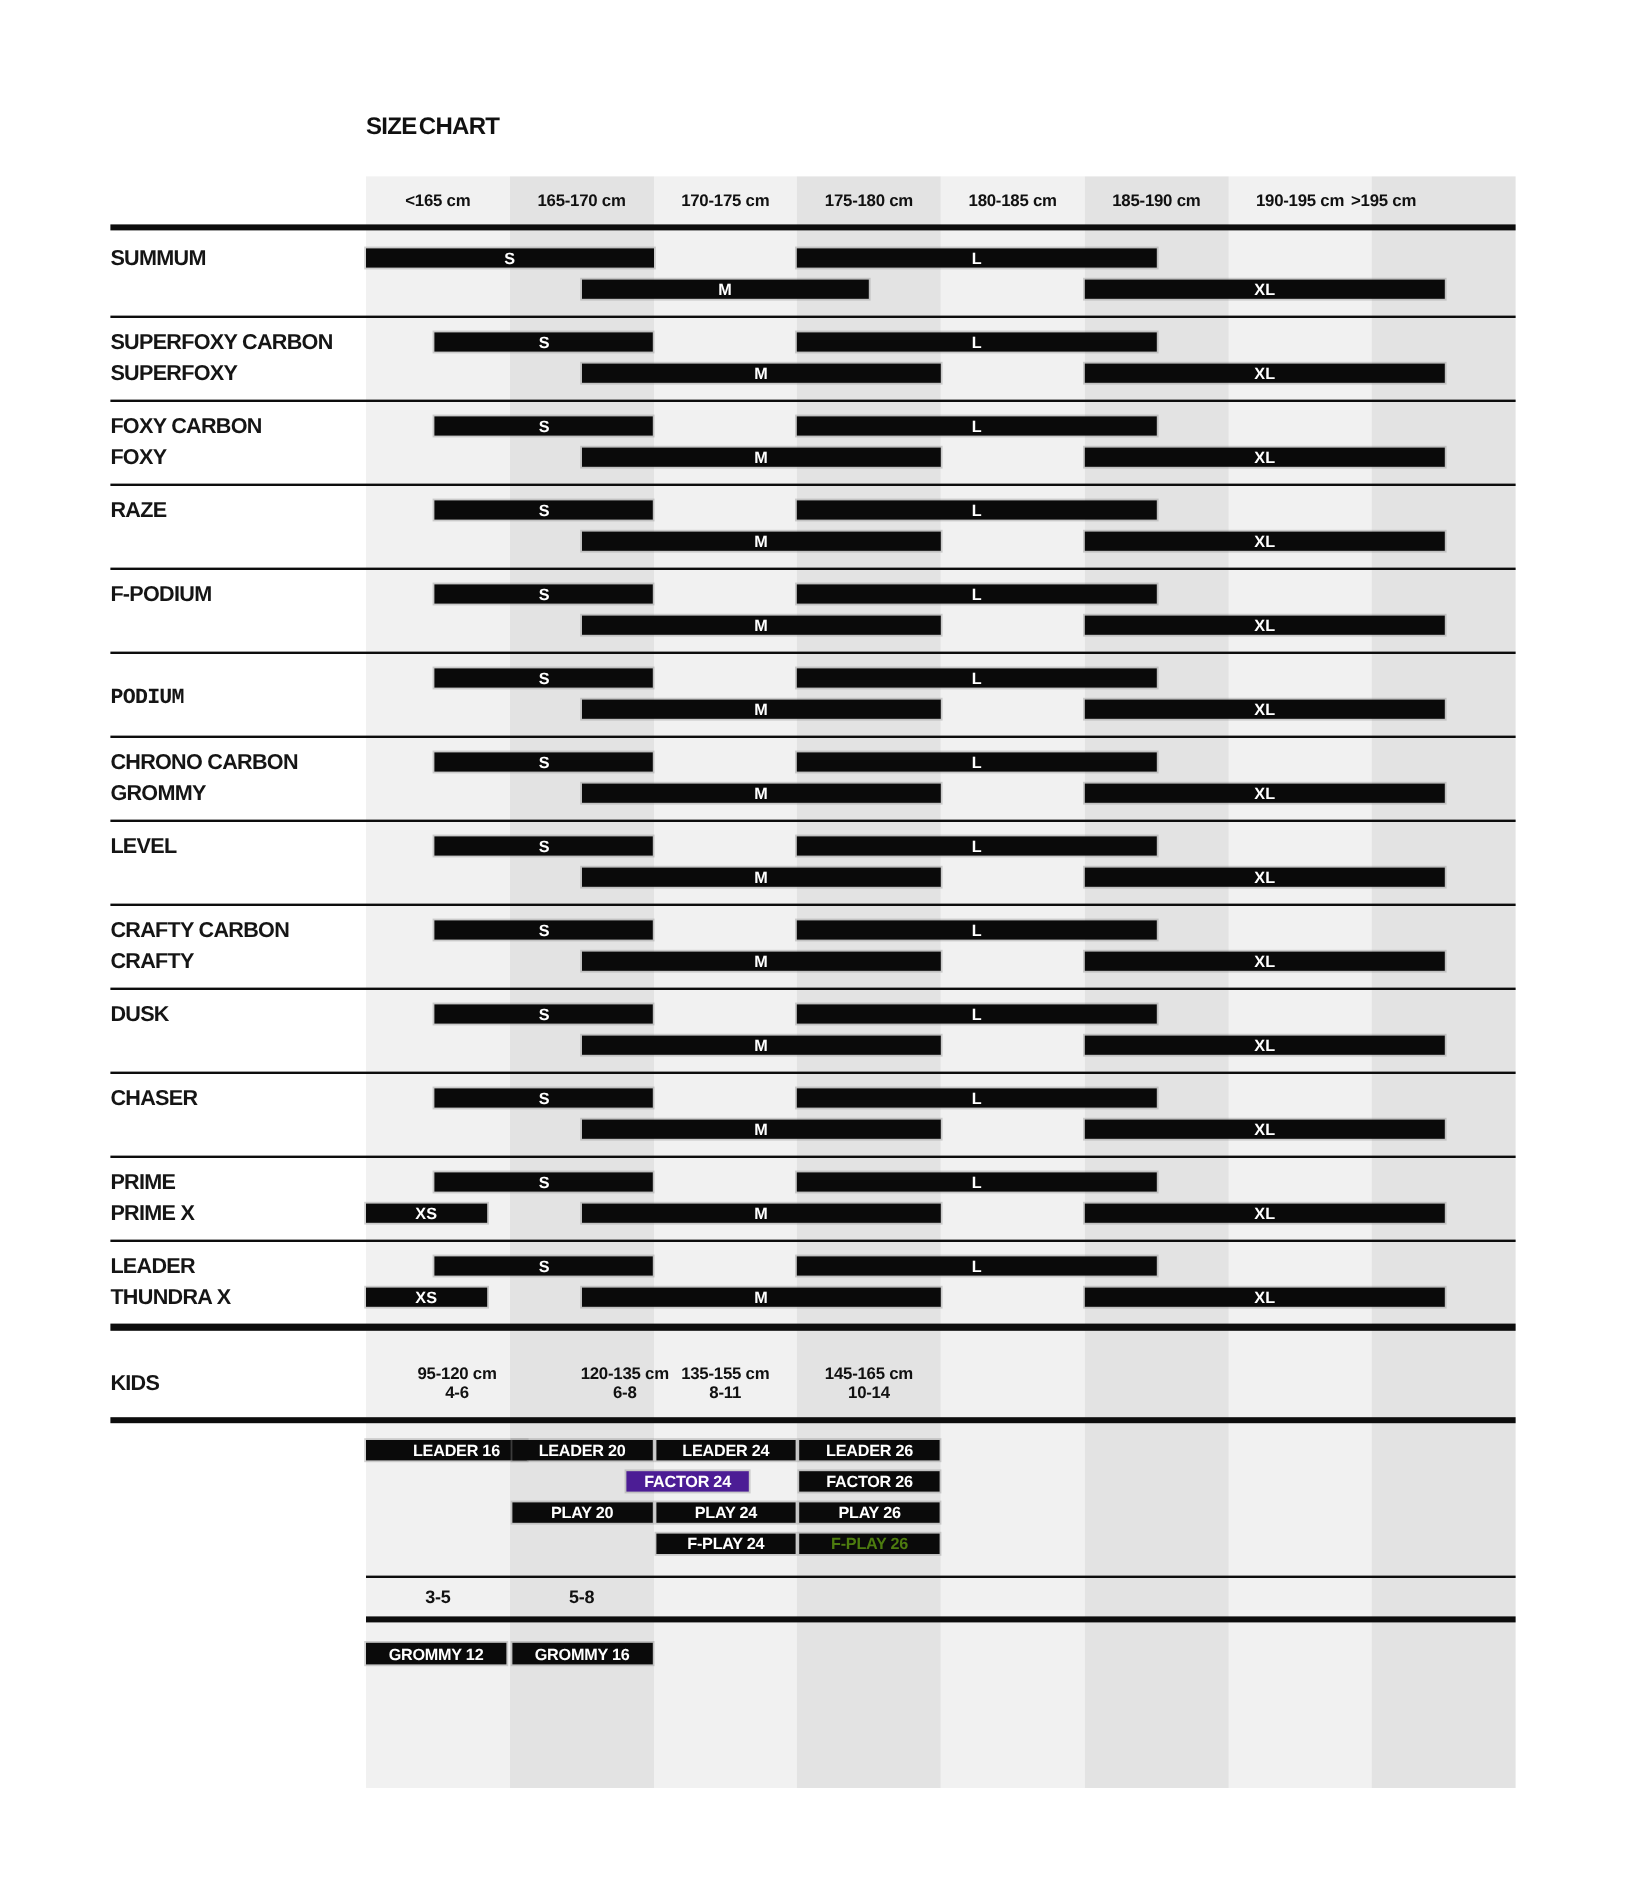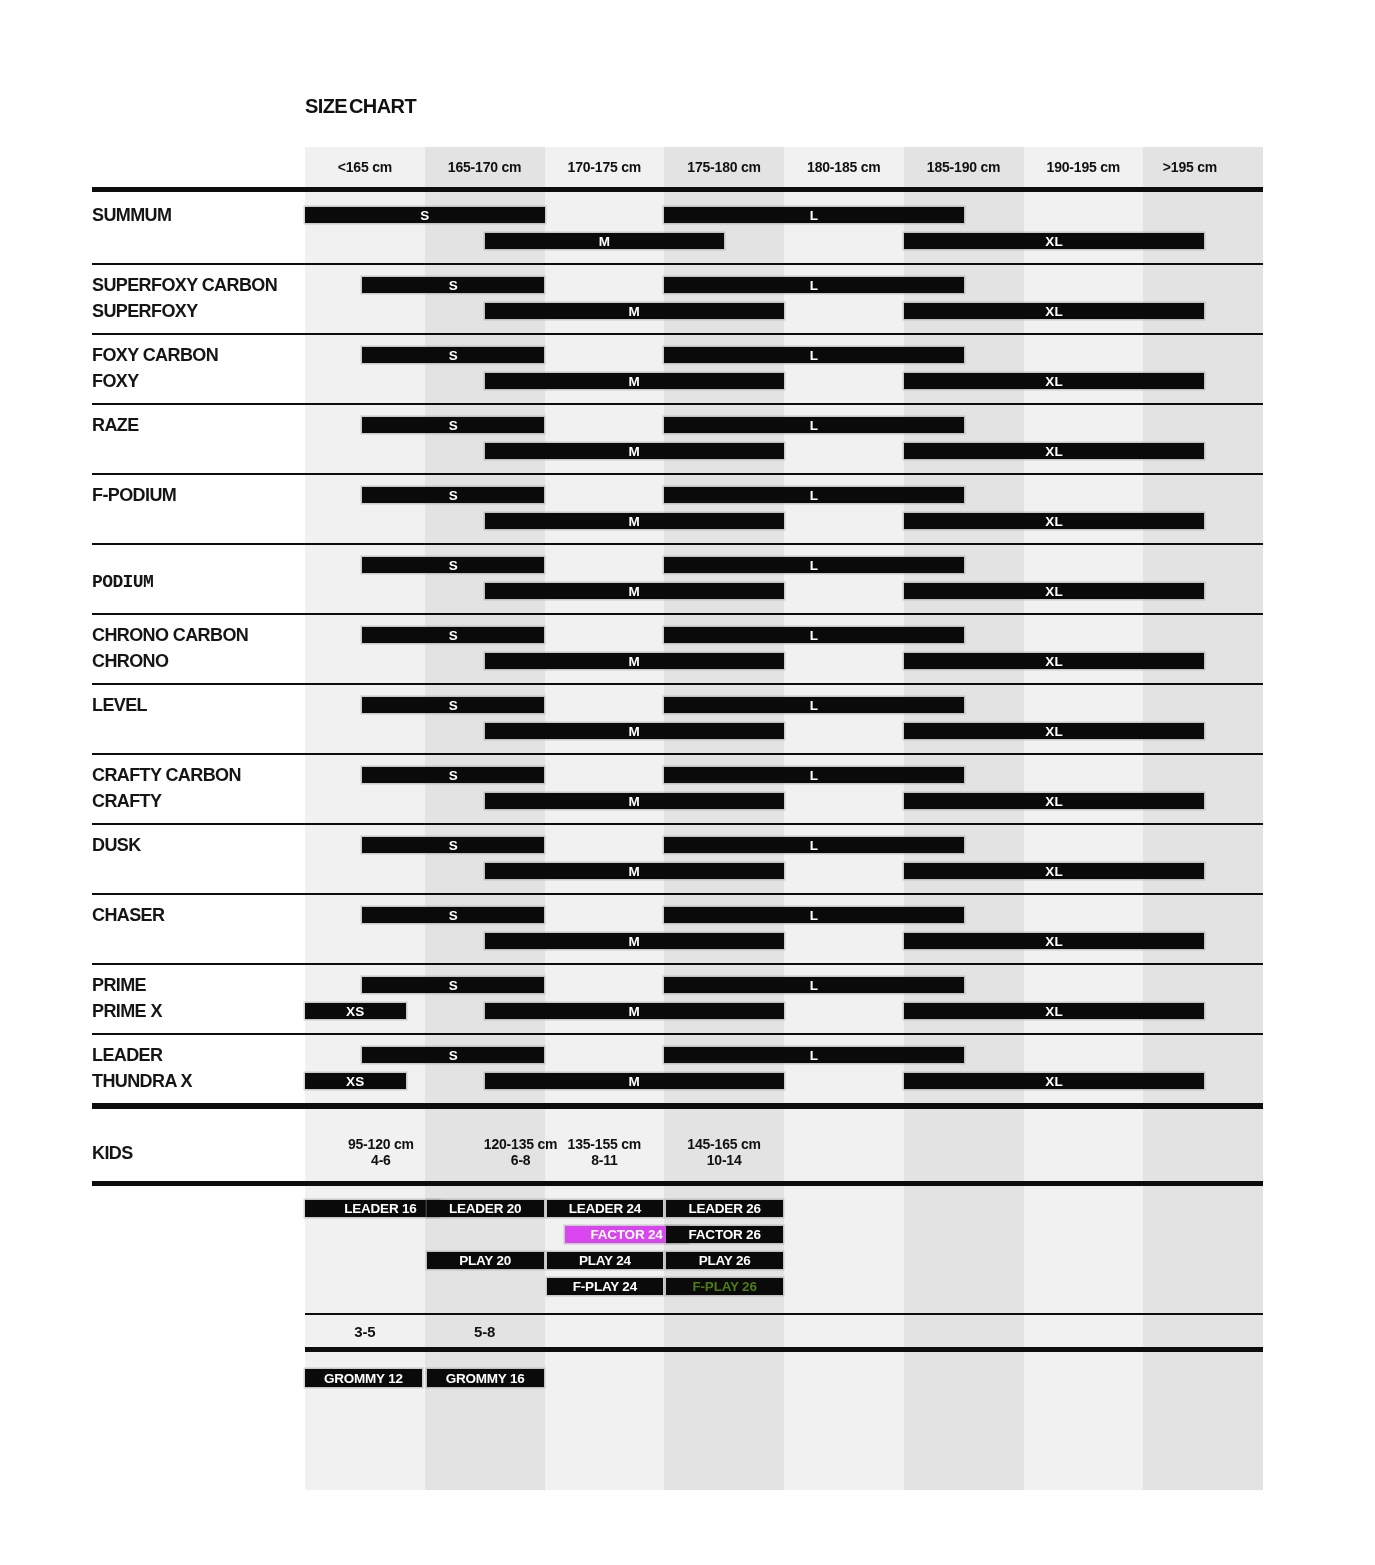--- a/index.html
+++ b/index.html
@@ -65,21 +65,21 @@
       <div class="colbg" style="left: 1143.25px; width: 119.75px; background: rgb(227, 227, 227);"></div>
     </div>
   <div id="column-headers">
       <div class="col-header" style="left: 305px; width: 119.75px;">&lt;165 cm</div>
       <div class="col-header" style="left: 424.75px; width: 119.75px;">165-170 cm</div>
       <div class="col-header" style="left: 544.5px; width: 119.75px;">170-175 cm</div>
       <div class="col-header" style="left: 664.25px; width: 119.75px;">175-180 cm</div>
       <div class="col-header" style="left: 784px; width: 119.75px;">180-185 cm</div>
       <div class="col-header" style="left: 903.75px; width: 119.75px;">185-190 cm</div>
       <div class="col-header" style="left: 1023.5px; width: 119.75px;">190-195 cm</div>
-      <div class="col-header" style="left: 1132px; width: 116px;">&gt;195 cm</div>
+      <div class="col-header" style="left: 1095px; width: 116px;">&gt;195 cm</div>
     </div>
   <div id="grid-lines">
       <div class="hline" style="left: 92px; top: 187px; width: 1171px; height: 5px; background: rgb(13, 13, 13);"></div>
       <div class="hline" style="left: 92px; top: 263px; width: 1171px; height: 2px; background: rgb(13, 13, 13);"></div>
       <div class="hline" style="left: 92px; top: 333px; width: 1171px; height: 2px; background: rgb(13, 13, 13);"></div>
       <div class="hline" style="left: 92px; top: 403px; width: 1171px; height: 2px; background: rgb(13, 13, 13);"></div>
       <div class="hline" style="left: 92px; top: 473px; width: 1171px; height: 2px; background: rgb(13, 13, 13);"></div>
       <div class="hline" style="left: 92px; top: 543px; width: 1171px; height: 2px; background: rgb(13, 13, 13);"></div>
       <div class="hline" style="left: 92px; top: 613px; width: 1171px; height: 2px; background: rgb(13, 13, 13);"></div>
       <div class="hline" style="left: 92px; top: 683px; width: 1171px; height: 2px; background: rgb(13, 13, 13);"></div>
@@ -120,21 +120,21 @@
       <div class="bar" style="left: 362.48px; width: 182.02px; top: 487px; background: rgb(10, 10, 10); color: rgb(255, 255, 255);">S</div>
       <div class="bar" style="left: 664.25px; width: 299.375px; top: 487px; background: rgb(10, 10, 10); color: rgb(255, 255, 255);">L</div>
       <div class="bar" style="left: 484.625px; width: 299.375px; top: 513px; background: rgb(10, 10, 10); color: rgb(255, 255, 255);">M</div>
       <div class="bar" style="left: 903.75px; width: 300.572px; top: 513px; background: rgb(10, 10, 10); color: rgb(255, 255, 255);">XL</div>
       <div class="model-label" style="top: 582px; font-family: Liberation Mono, monospace;">PODIUM</div>
       <div class="bar" style="left: 362.48px; width: 182.02px; top: 557px; background: rgb(10, 10, 10); color: rgb(255, 255, 255);">S</div>
       <div class="bar" style="left: 664.25px; width: 299.375px; top: 557px; background: rgb(10, 10, 10); color: rgb(255, 255, 255);">L</div>
       <div class="bar" style="left: 484.625px; width: 299.375px; top: 583px; background: rgb(10, 10, 10); color: rgb(255, 255, 255);">M</div>
       <div class="bar" style="left: 903.75px; width: 300.572px; top: 583px; background: rgb(10, 10, 10); color: rgb(255, 255, 255);">XL</div>
       <div class="model-label" style="top: 635px;">CHRONO CARBON</div>
-      <div class="model-label" style="top: 661px;">CHRONO</div>
+      <div class="model-label" style="top: 661px;">GROMMY</div>
       <div class="bar" style="left: 362.48px; width: 182.02px; top: 627px; background: rgb(10, 10, 10); color: rgb(255, 255, 255);">S</div>
       <div class="bar" style="left: 664.25px; width: 299.375px; top: 627px; background: rgb(10, 10, 10); color: rgb(255, 255, 255);">L</div>
       <div class="bar" style="left: 484.625px; width: 299.375px; top: 653px; background: rgb(10, 10, 10); color: rgb(255, 255, 255);">M</div>
       <div class="bar" style="left: 903.75px; width: 300.572px; top: 653px; background: rgb(10, 10, 10); color: rgb(255, 255, 255);">XL</div>
       <div class="model-label" style="top: 705px;">LEVEL</div>
       <div class="bar" style="left: 362.48px; width: 182.02px; top: 697px; background: rgb(10, 10, 10); color: rgb(255, 255, 255);">S</div>
       <div class="bar" style="left: 664.25px; width: 299.375px; top: 697px; background: rgb(10, 10, 10); color: rgb(255, 255, 255);">L</div>
       <div class="bar" style="left: 484.625px; width: 299.375px; top: 723px; background: rgb(10, 10, 10); color: rgb(255, 255, 255);">M</div>
       <div class="bar" style="left: 903.75px; width: 300.572px; top: 723px; background: rgb(10, 10, 10); color: rgb(255, 255, 255);">XL</div>
       <div class="model-label" style="top: 775px;">CRAFTY CARBON</div>
@@ -183,21 +183,21 @@
         <div>8-11</div>
       </div>
       <div class="kids-header" style="left: 664.25px; width: 119.75px;">
         <div>145-165 cm</div>
         <div>10-14</div>
       </div>
       <div class="kidbar" style="left: 305px; width: 116.75px; top: 1200px; background: rgb(10, 10, 10); color: rgb(255, 255, 255); padding-left: 17px;">LEADER 16</div>
       <div class="kidbar" style="left: 426.75px; width: 116.75px; top: 1200px; background: rgb(10, 10, 10); color: rgb(255, 255, 255);">LEADER 20</div>
       <div class="kidbar" style="left: 546.5px; width: 116.75px; top: 1200px; background: rgb(10, 10, 10); color: rgb(255, 255, 255);">LEADER 24</div>
       <div class="kidbar" style="left: 666.25px; width: 116.75px; top: 1200px; background: rgb(10, 10, 10); color: rgb(255, 255, 255);">LEADER 26</div>
-      <div class="kidbar" style="left: 565px; width: 123px; top: 1226px; background: #d946ef; color: rgb(255, 255, 255);">FACTOR 24</div>
+      <div class="kidbar" style="left: 522px; width: 102px; top: 1226px; background: #4c1d95; color: rgb(255, 255, 255);">FACTOR 24</div>
       <div class="kidbar" style="left: 666.25px; width: 116.75px; top: 1226px; background: rgb(10, 10, 10); color: rgb(255, 255, 255);">FACTOR 26</div>
       <div class="kidbar" style="left: 426.75px; width: 116.75px; top: 1252px; background: rgb(10, 10, 10); color: rgb(255, 255, 255);">PLAY 20</div>
       <div class="kidbar" style="left: 546.5px; width: 116.75px; top: 1252px; background: rgb(10, 10, 10); color: rgb(255, 255, 255);">PLAY 24</div>
       <div class="kidbar" style="left: 666.25px; width: 116.75px; top: 1252px; background: rgb(10, 10, 10); color: rgb(255, 255, 255);">PLAY 26</div>
       <div class="kidbar" style="left: 546.5px; width: 116.75px; top: 1278px; background: rgb(10, 10, 10); color: rgb(255, 255, 255);">F-PLAY 24</div>
       <div class="kidbar" style="left: 666.25px; width: 116.75px; top: 1278px; background: rgb(10, 10, 10); color: #4d7c0f;">F-PLAY 26</div>
       <div class="age-label" style="left: 305px; width: 119.75px;">3-5</div>
       <div class="age-label" style="left: 424.75px; width: 119.75px;">5-8</div>
       <div class="kidbar" style="left: 305px; width: 116.75px; top: 1369px; height: 18px; background: rgb(10, 10, 10); color: rgb(255, 255, 255);">GROMMY 12</div>
       <div class="kidbar" style="left: 426.75px; width: 116.75px; top: 1369px; height: 18px; background: rgb(10, 10, 10); color: rgb(255, 255, 255);">GROMMY 16</div>

